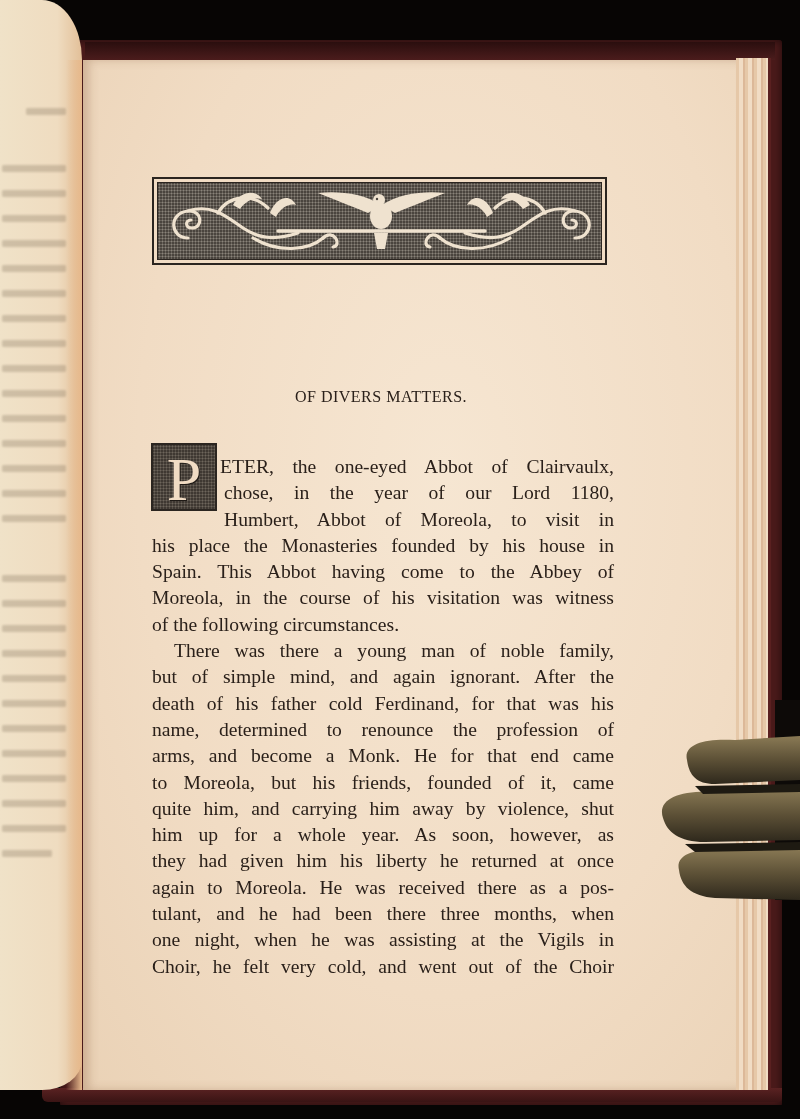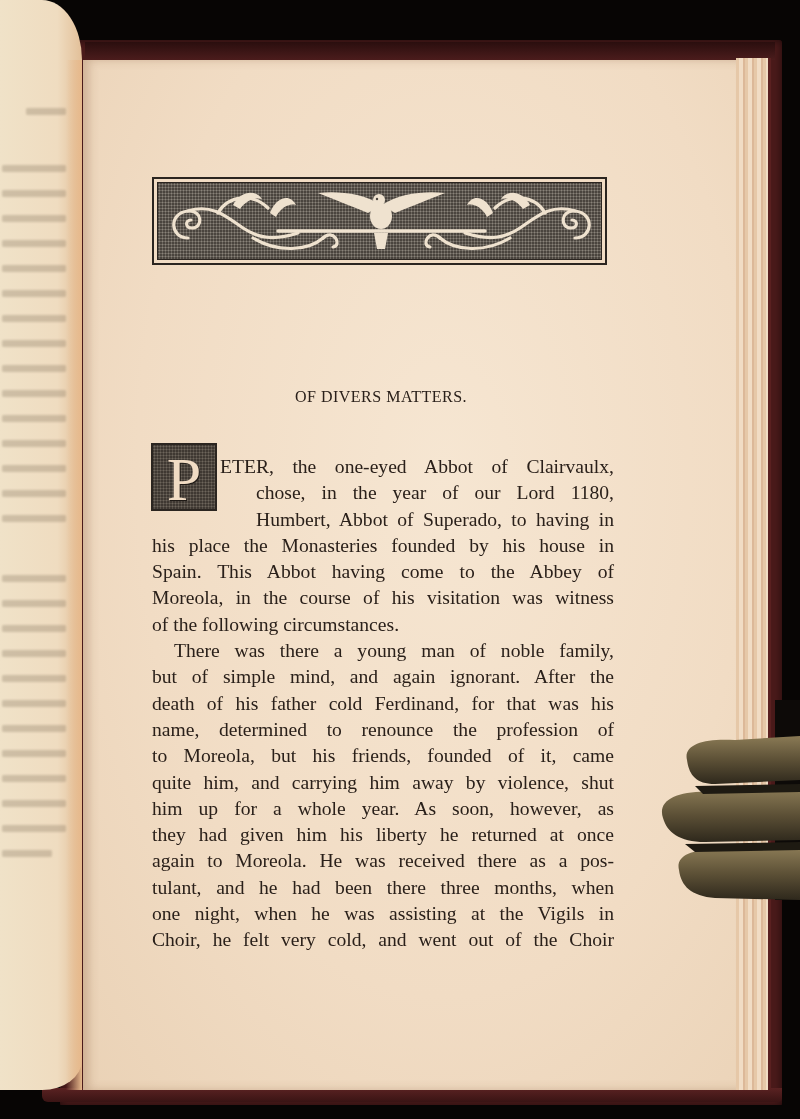--- a/index.html
+++ b/index.html
@@ -93,21 +93,21 @@
       margin-top: 4px;
     }
     .body-text {
       position: absolute; left: 152px; top: 438px; width: 462px;
       font-family: Liberation Serif, serif;
       font-size: 19.6px; line-height: 26.3px;
       color: #2a201a;
       margin-top: 16px;
     }
     .line { white-space: nowrap; text-align: justify; text-align-last: justify; height: 26.3px; }
-    .line.indent-cap { padding-left: 104px; }
+    .line.indent-cap { padding-left: 72px; }
     .line.indent-cap-first { padding-left: 68px; }
     .line.last { text-align-last: left; }
     .line.para { padding-left: 22px; }
     
     .hand {
       position: absolute; left: 655px; top: 700px; width: 145px; height: 200px;
     }
     .bottom-shadow {
       position: absolute; left: 0; top: 1092px; width: 800px; height: 27px;
       background: #070504;
@@ -204,30 +204,31 @@
 
 <div class="chapter-title">OF DIVERS MATTERS.</div>
 
 <div class="drop-cap">
   <span>P</span>
 </div>
 
 <div class="body-text">
   <div class="line indent-cap-first">ETER, the one-eyed Abbot of Clairvaulx,</div>
   <div class="line indent-cap">chose, in the year of our Lord 1180,</div>
-  <div class="line indent-cap">Humbert, Abbot of Superado, to having in</div>
+  <div class="line indent-cap">Humbert, Abbot of Moreola, to visit in</div>
   <div class="line">his place the Monasteries founded by his house in</div>
   <div class="line">Spain.  This Abbot having come to the Abbey of</div>
   <div class="line">Moreola, in the course of his visitation was witness</div>
   <div class="line last">of the following circumstances.</div>
 
   <div class="line para">There was there a young man of noble family,</div>
   <div class="line">but of simple mind, and again ignorant.  After the</div>
   <div class="line">death of his father cold Ferdinand, for that was his</div>
   <div class="line">name, determined to renounce the profession of</div>
+  <div class="line">arms, and become a Monk.  He for that end came</div>
   <div class="line">to Moreola, but his friends, founded of it, came</div>
   <div class="line">quite him, and carrying him away by violence, shut</div>
   <div class="line">him up for a whole year.  As soon, however, as</div>
   <div class="line">they had given him his liberty he returned at once</div>
   <div class="line">again to Moreola.  He was received there as a pos-</div>
   <div class="line">tulant, and he had been there three months, when</div>
   <div class="line">one night, when he was assisting at the Vigils in</div>
   <div class="line">Choir, he felt very cold, and went out of the Choir</div>
 </div>
 

